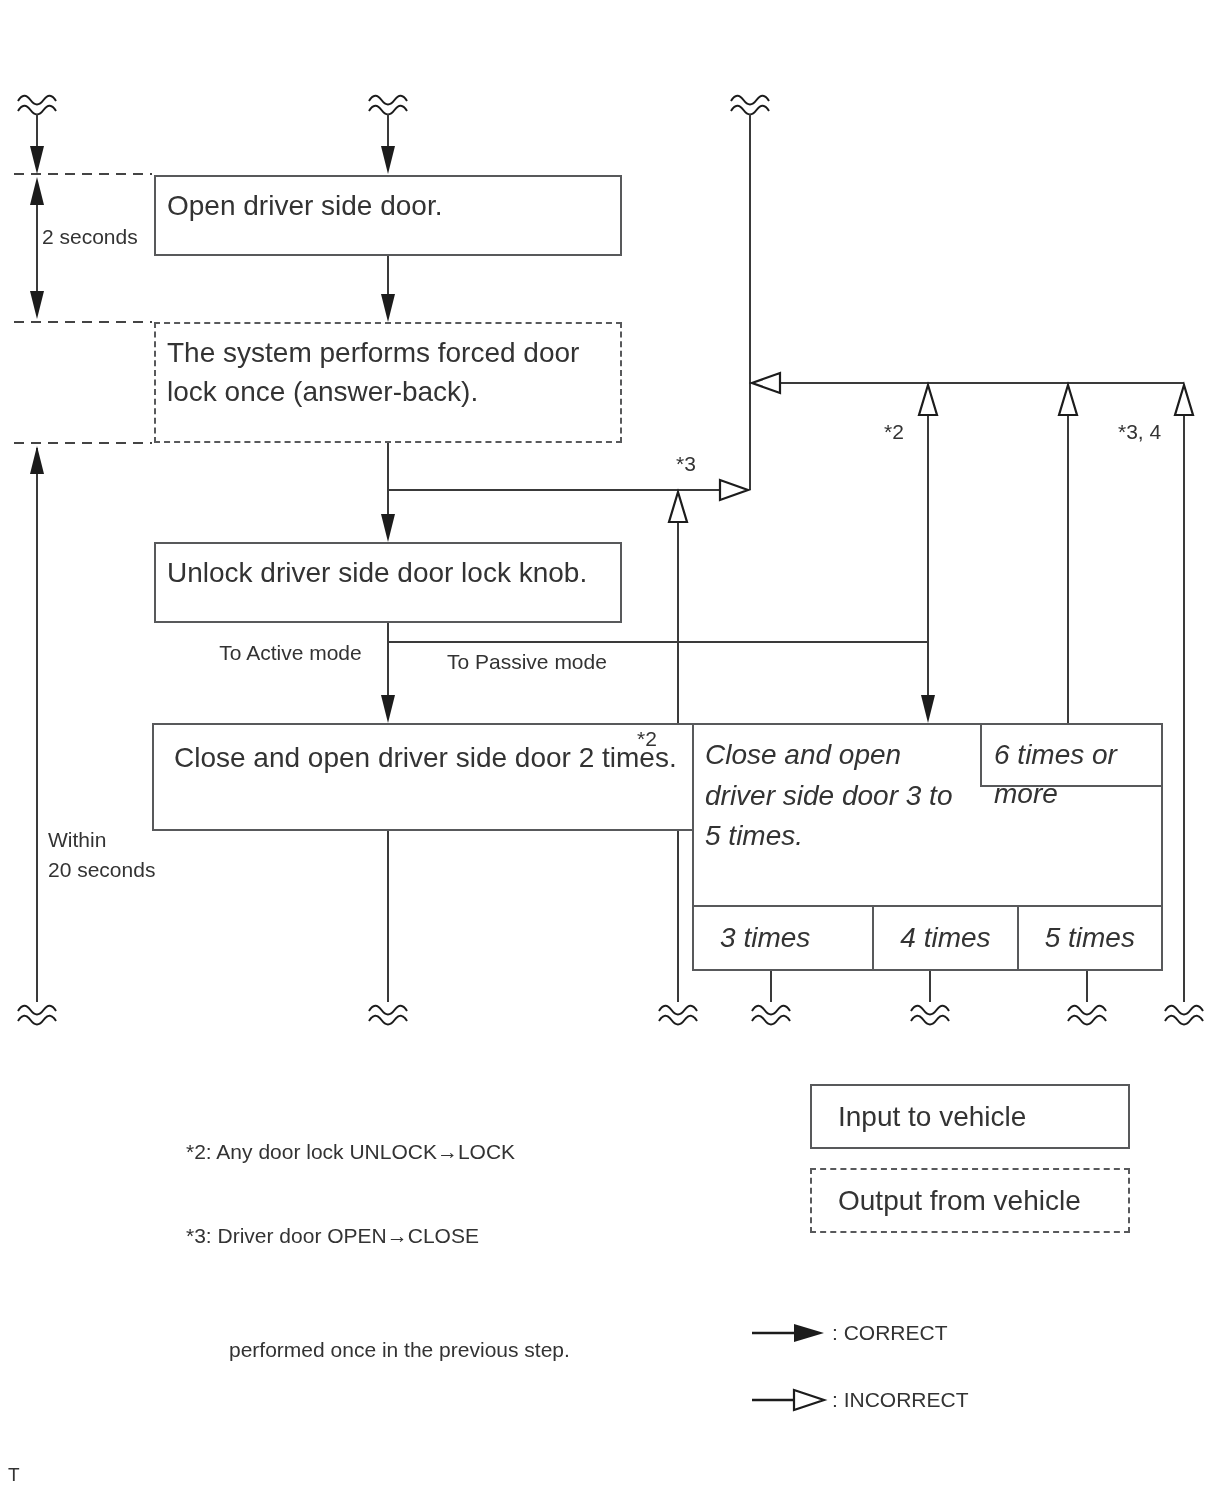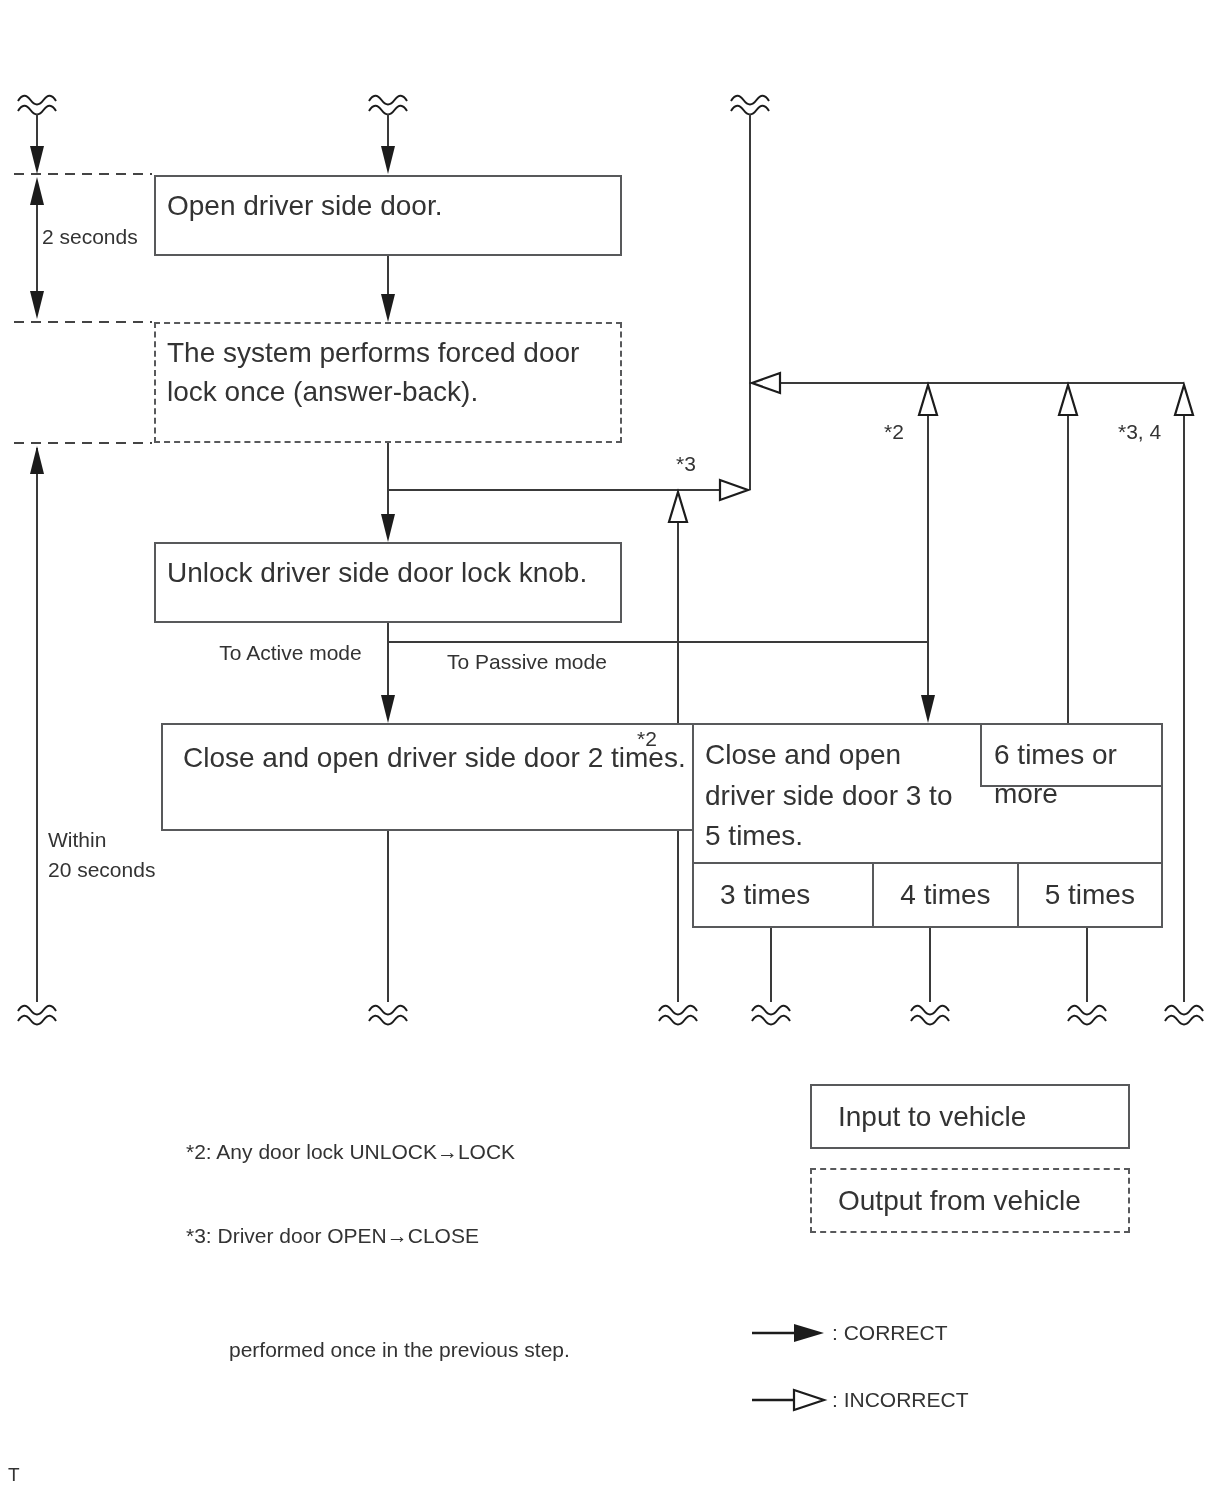--- a/index.html
+++ b/index.html
@@ -121,25 +121,25 @@
   </div>
 
   <div class="box dashed pad" style="left:154px;top:322px;width:468px;height:121px;">
     <span>The system performs forced door lock once (answer-back).</span>
   </div>
 
   <div class="box pad" style="left:154px;top:542px;width:468px;height:81px;">
     <span>Unlock driver side door lock knob.</span>
   </div>
 
-  <div class="box pad" style="left:161px;top:723px;width:548px;height:108px;padding-top:13px;padding-left:20px;">
+  <div class="box pad" style="left:152px;top:723px;width:548px;height:108px;padding-top:13px;padding-left:20px;">
     <span>Close and open driver side door 2 times.</span>
   </div>
 
-  <div class="box" style="left:692px;top:723px;width:471px;height:205px;">
+  <div class="box" style="left:692px;top:723px;width:471px;height:248px;font-style:italic;">
     <div class="c35-text">Close and open driver side door 3 to 5 times.</div>
     <div class="six-box">
       <span>6 times or more</span>
     </div>
     <div class="times-row">
       <div class="times-cell">3 times</div>
       <div class="times-cell mid">4 times</div>
       <div class="times-cell">5 times</div>
     </div>
   </div>

